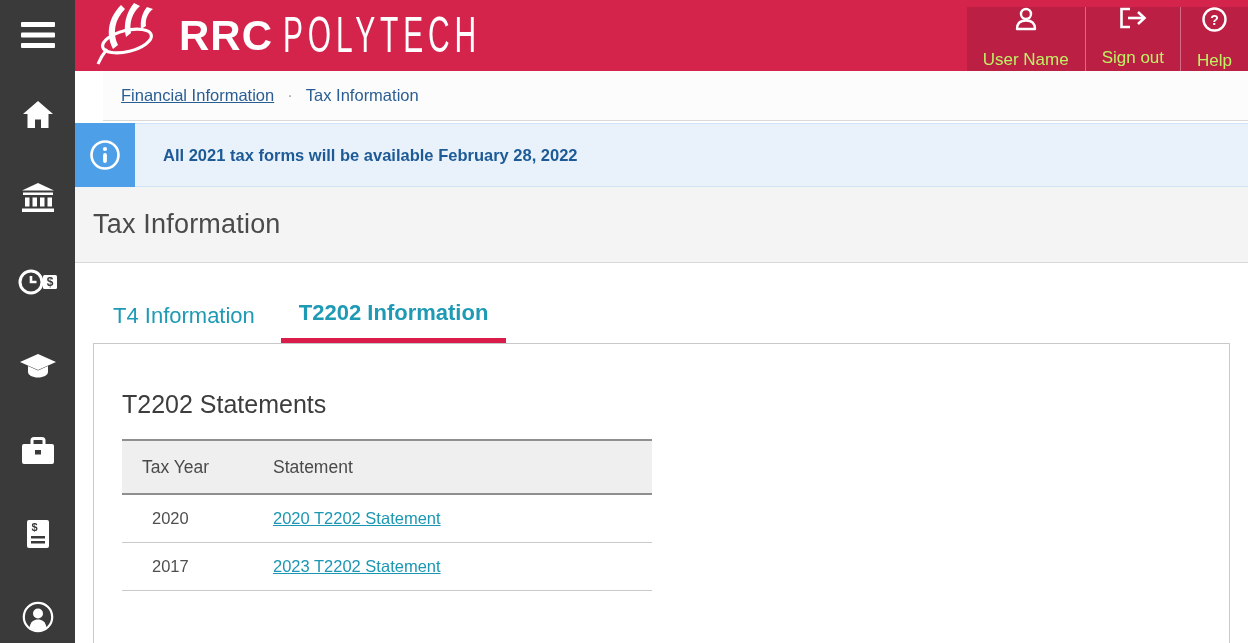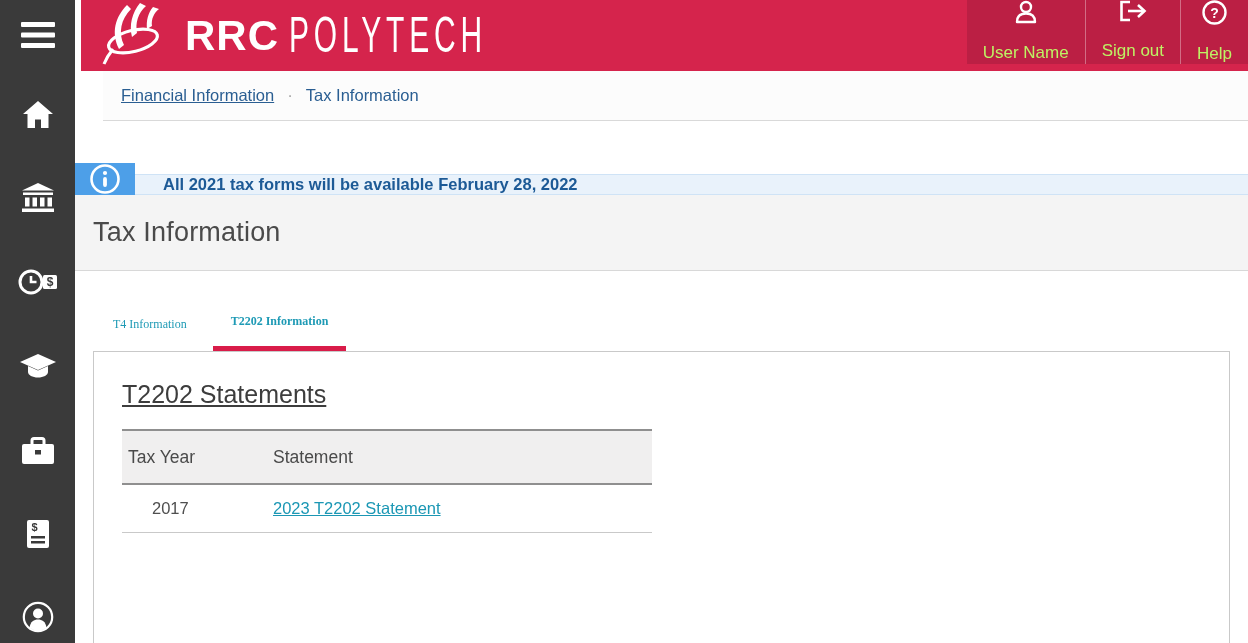--- a/index.html
+++ b/index.html
@@ -12,67 +12,67 @@
   
   .sidebar { position:absolute; left:0; top:0; width:75px; height:643px; background:#3a3a3a; z-index:5; }
   .sb-item { position:absolute; left:0; width:75px; height:36px; display:flex; align-items:center; justify-content:center;
              background:none; border:none; padding:0; cursor:pointer; }
   .sb-item svg { display:block; }
 
   
   .main { position:absolute; left:75px; top:0; width:1173px; height:643px; }
 
   
-  .topbar { height:71px; background:#d5244c; display:flex; align-items:flex-start;margin-left:6px; }
+  .topbar { height:71px; background:#d5244c; display:flex; align-items:flex-end; }
   .brand { display:flex; align-items:center; padding-left:16px; flex:1; cursor:pointer; }
   .brand-swoosh { margin-right:10px; }
   .brand-rrc { color:#fff; font-size:42px; font-weight:800; letter-spacing:1px; line-height:71px; }
   .brand-poly { color:#fff; font-size:50px; font-weight:500; letter-spacing:8px; line-height:71px;
                 display:inline-block; transform:scaleX(0.60); transform-origin:left center; margin-left:10px; }
   .top-menu { display:flex; align-items:stretch; }
   .top-menu-item { display:flex; align-items:center; gap:14px; padding:0 16px; background:#bb1f44; border:none;
                    border-left:1px solid rgba(255,255,255,0.35); color:#bef264; font-size:17px;
                    font-family:inherit; cursor:pointer;flex-direction:column; }
   .top-menu-item:first-child { border-left:none; }
 
   
   .breadcrumb { height:50px; background:#fcfcfc; border-bottom:1px solid #d9d9d9;
                 display:flex; align-items:center; gap:13px; padding-left:18px; font-size:16.5px;margin-left:28px; }
   .breadcrumb a { color:#2a5e92; text-decoration:underline; cursor:pointer; }
   .crumb-sep { color:#a7a7a7; font-size:17px; }
   .crumb-current { color:#2a5e92; }
 
   
-  .banner { margin-top:2px; height:72px; display:flex;align-items:flex-end; }
+  .banner { margin-top:2px; height:64px; display:flex; }
   .banner-iconbox { width:60px; background:#4d9fe8; display:flex; align-items:center; justify-content:center; }
   .banner-body { flex:1; background:#e9f2fb; border-top:1px solid #cfe3f6; border-bottom:1px solid #cfe3f6;
                  display:flex; align-items:center; padding-left:28px;
                  color:#1d5a96; font-weight:700; font-size:16.5px; }
 
   
   .title-band { height:76px; background:#f4f4f4; border-bottom:1px solid #d8d8d8;
                 display:flex; align-items:center; padding-left:18px; }
   .title-band h1 { margin:0; font-size:27px; font-weight:400; color:#4a4a4a; letter-spacing:0.2px; }
 
   
   .tabs { display:flex; gap:8px; margin:40px 0 0 20px; }
-  .tab { background:none; border:none; font-family:Liberation Serif, serif; font-size:12px; line-height:20px;
+  .tab { background:none; border:none; font-family:Liberation Sans, sans-serif; font-size:22px; line-height:20px;
          color:#1e9ab5; padding:0 18px 15px; cursor:pointer; }
   .tab.active { font-weight:700; border-bottom:5px solid #d91c49; }
 
   
   .card { margin-left:18px; width:1137px; border:1px solid #c9c9c9; border-bottom:none;
           background:#fff; padding:26px 28px 60px; min-height:300px; }
-  .card h2 { margin:2px 0 20px 0; font-size:25px; font-weight:400; color:#3d3d3d;text-decoration:underline; }
+  .card h2 { margin:20px 0 20px 0; font-size:25px; font-weight:400; color:#3d3d3d; }
 
   
   table.statements { border-collapse:collapse; width:530px; }
   table.statements thead th { background:#f0efef; border-top:2px solid #8f8f8f; border-bottom:2px solid #8f8f8f;
         height:54px; text-align:left; font-weight:400; font-size:17.5px; color:#4a4a4a; }
-  th.col-year { width:150px; padding-left:6px;margin-left:36px; }
+  th.col-year { width:150px; padding-left:20px;margin-left:36px; }
   th.col-notation { padding-left:1px; }
   table.statements tbody td { height:48px; border-bottom:1px solid #c9c9c9; font-size:16.5px; color:#4f4f4f; }
   td.cell-year { padding-left:30px; }
   td.cell-link { padding-left:1px; }
   a.statement-link { color:#1b97b4; text-decoration:underline; cursor:pointer; }
 </style>
 </head>
 <body>
 
 <aside class="sidebar">
@@ -234,20 +234,24 @@
       <h2>T2202 Statements</h2>
       <table class="statements">
         <thead>
           <tr>
             <th class="col-year">Tax Year</th>
             <th class="col-notation">Statement</th>
           </tr>
         </thead>
         <tbody>
           <tr>
+            <td class="cell-year">2020</td>
+            <td class="cell-link"><a class="statement-link">2020 T2202 Statement</a></td>
+          </tr>
+          <tr>
             <td class="cell-year">2017</td>
             <td class="cell-link"><a class="statement-link">2023 T2202 Statement</a></td>
           </tr>
         </tbody>
       </table>
     </section>
   </div>
 </div>
 
 </body></html>

